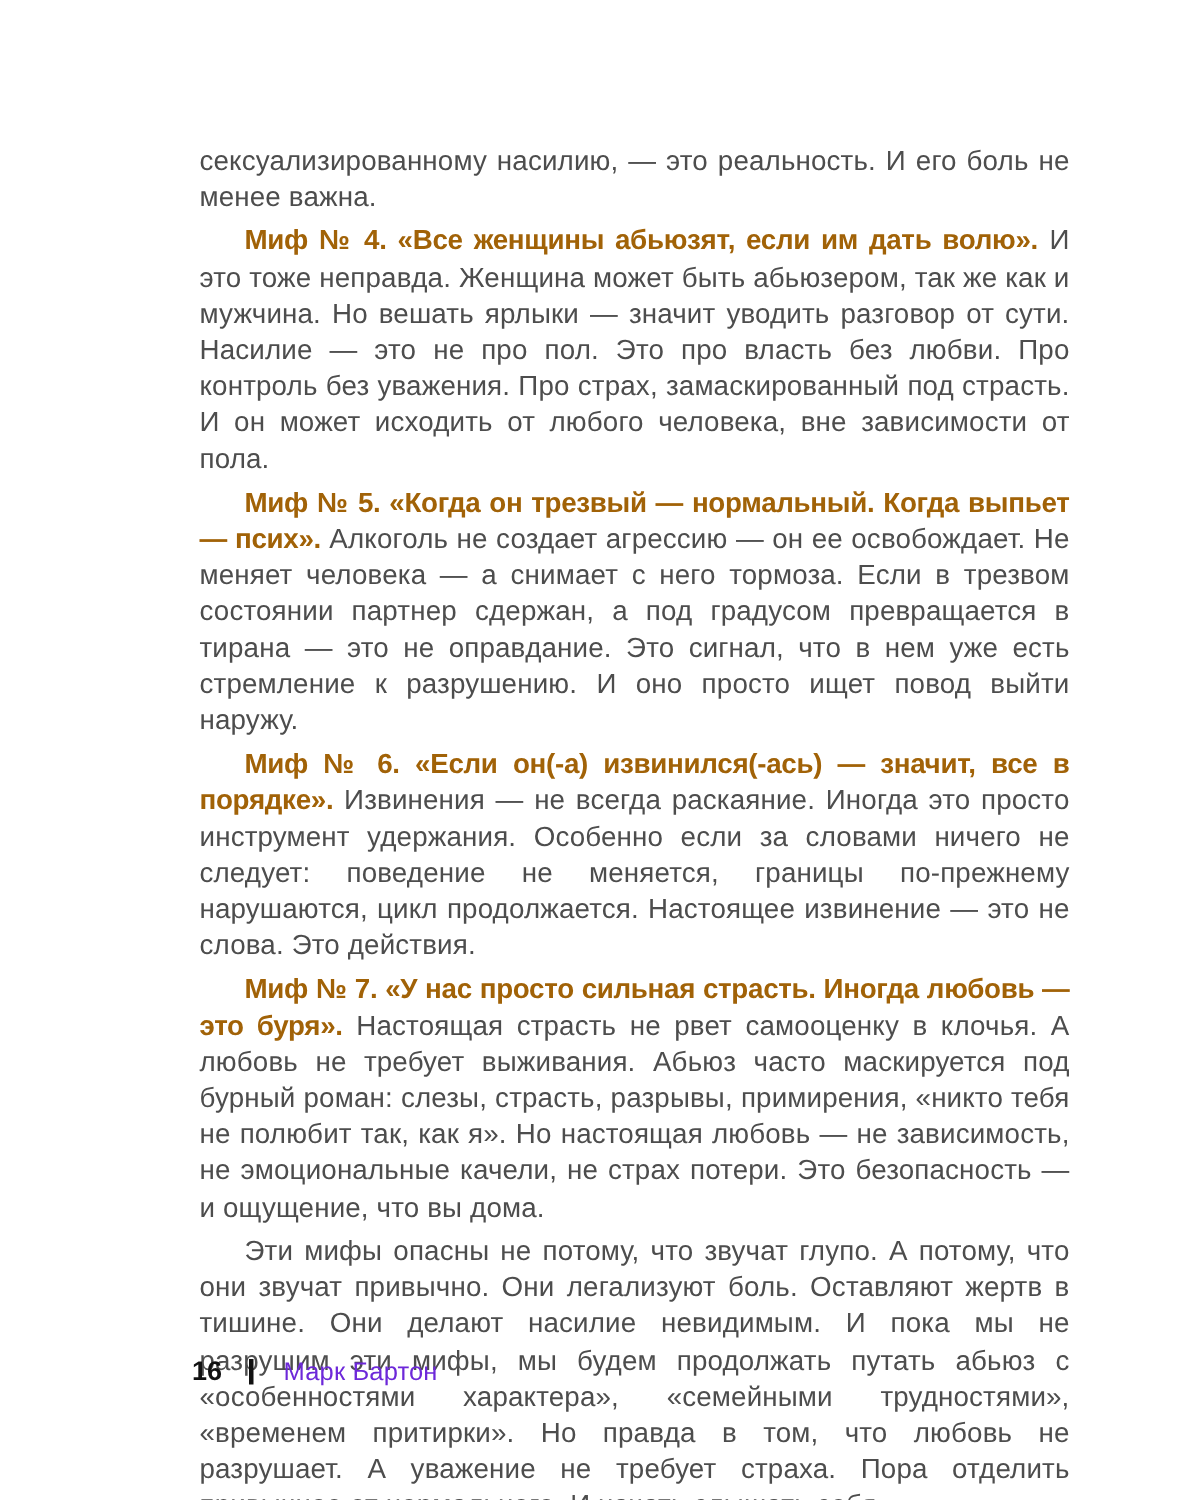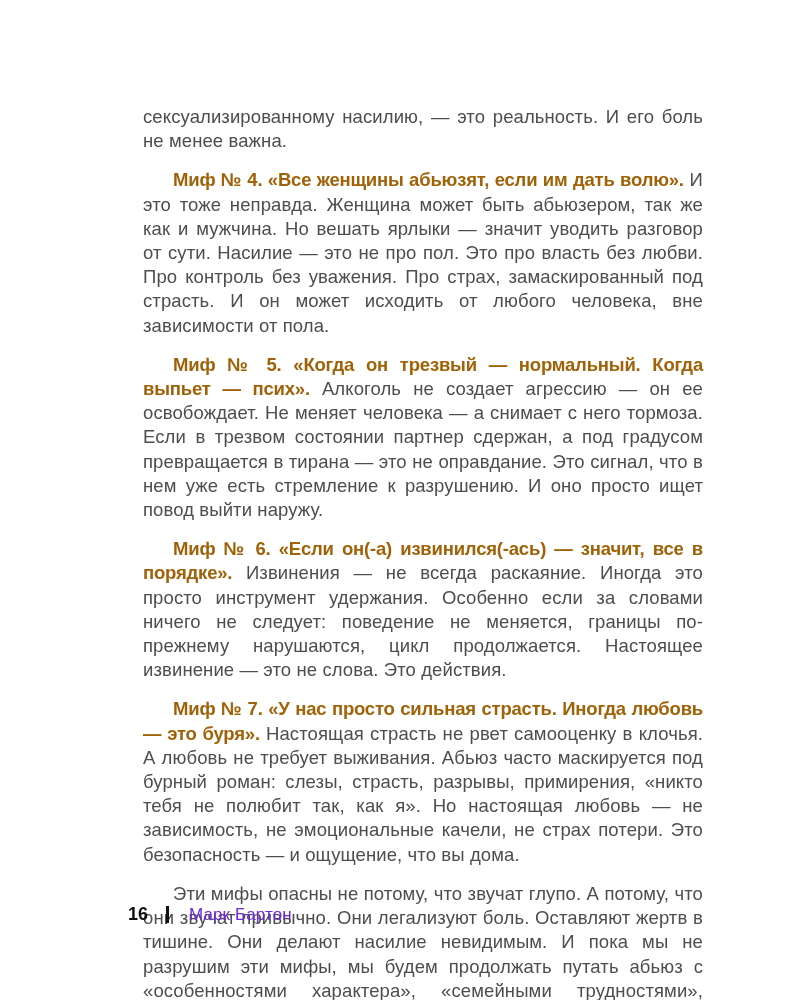--- a/index.html
+++ b/index.html
@@ -20,21 +20,21 @@
     left: 128px;
     top: 90px;
     width: 590px;
     font-size: 18.5px;
     line-height: 24.2px;
     color: #4d4d4d;
     text-align: justify;
     letter-spacing: 0.1px;
   }
   .text-block p {
-    margin: 15px;
+    margin: 5px;
     text-indent: 30px;
     hyphens: manual;
   }
   .text-block p.first {
     text-indent: 0;
   }
   .text-block strong {
     color: #a16207;
     font-weight: bold;
     letter-spacing: -0.2px;

